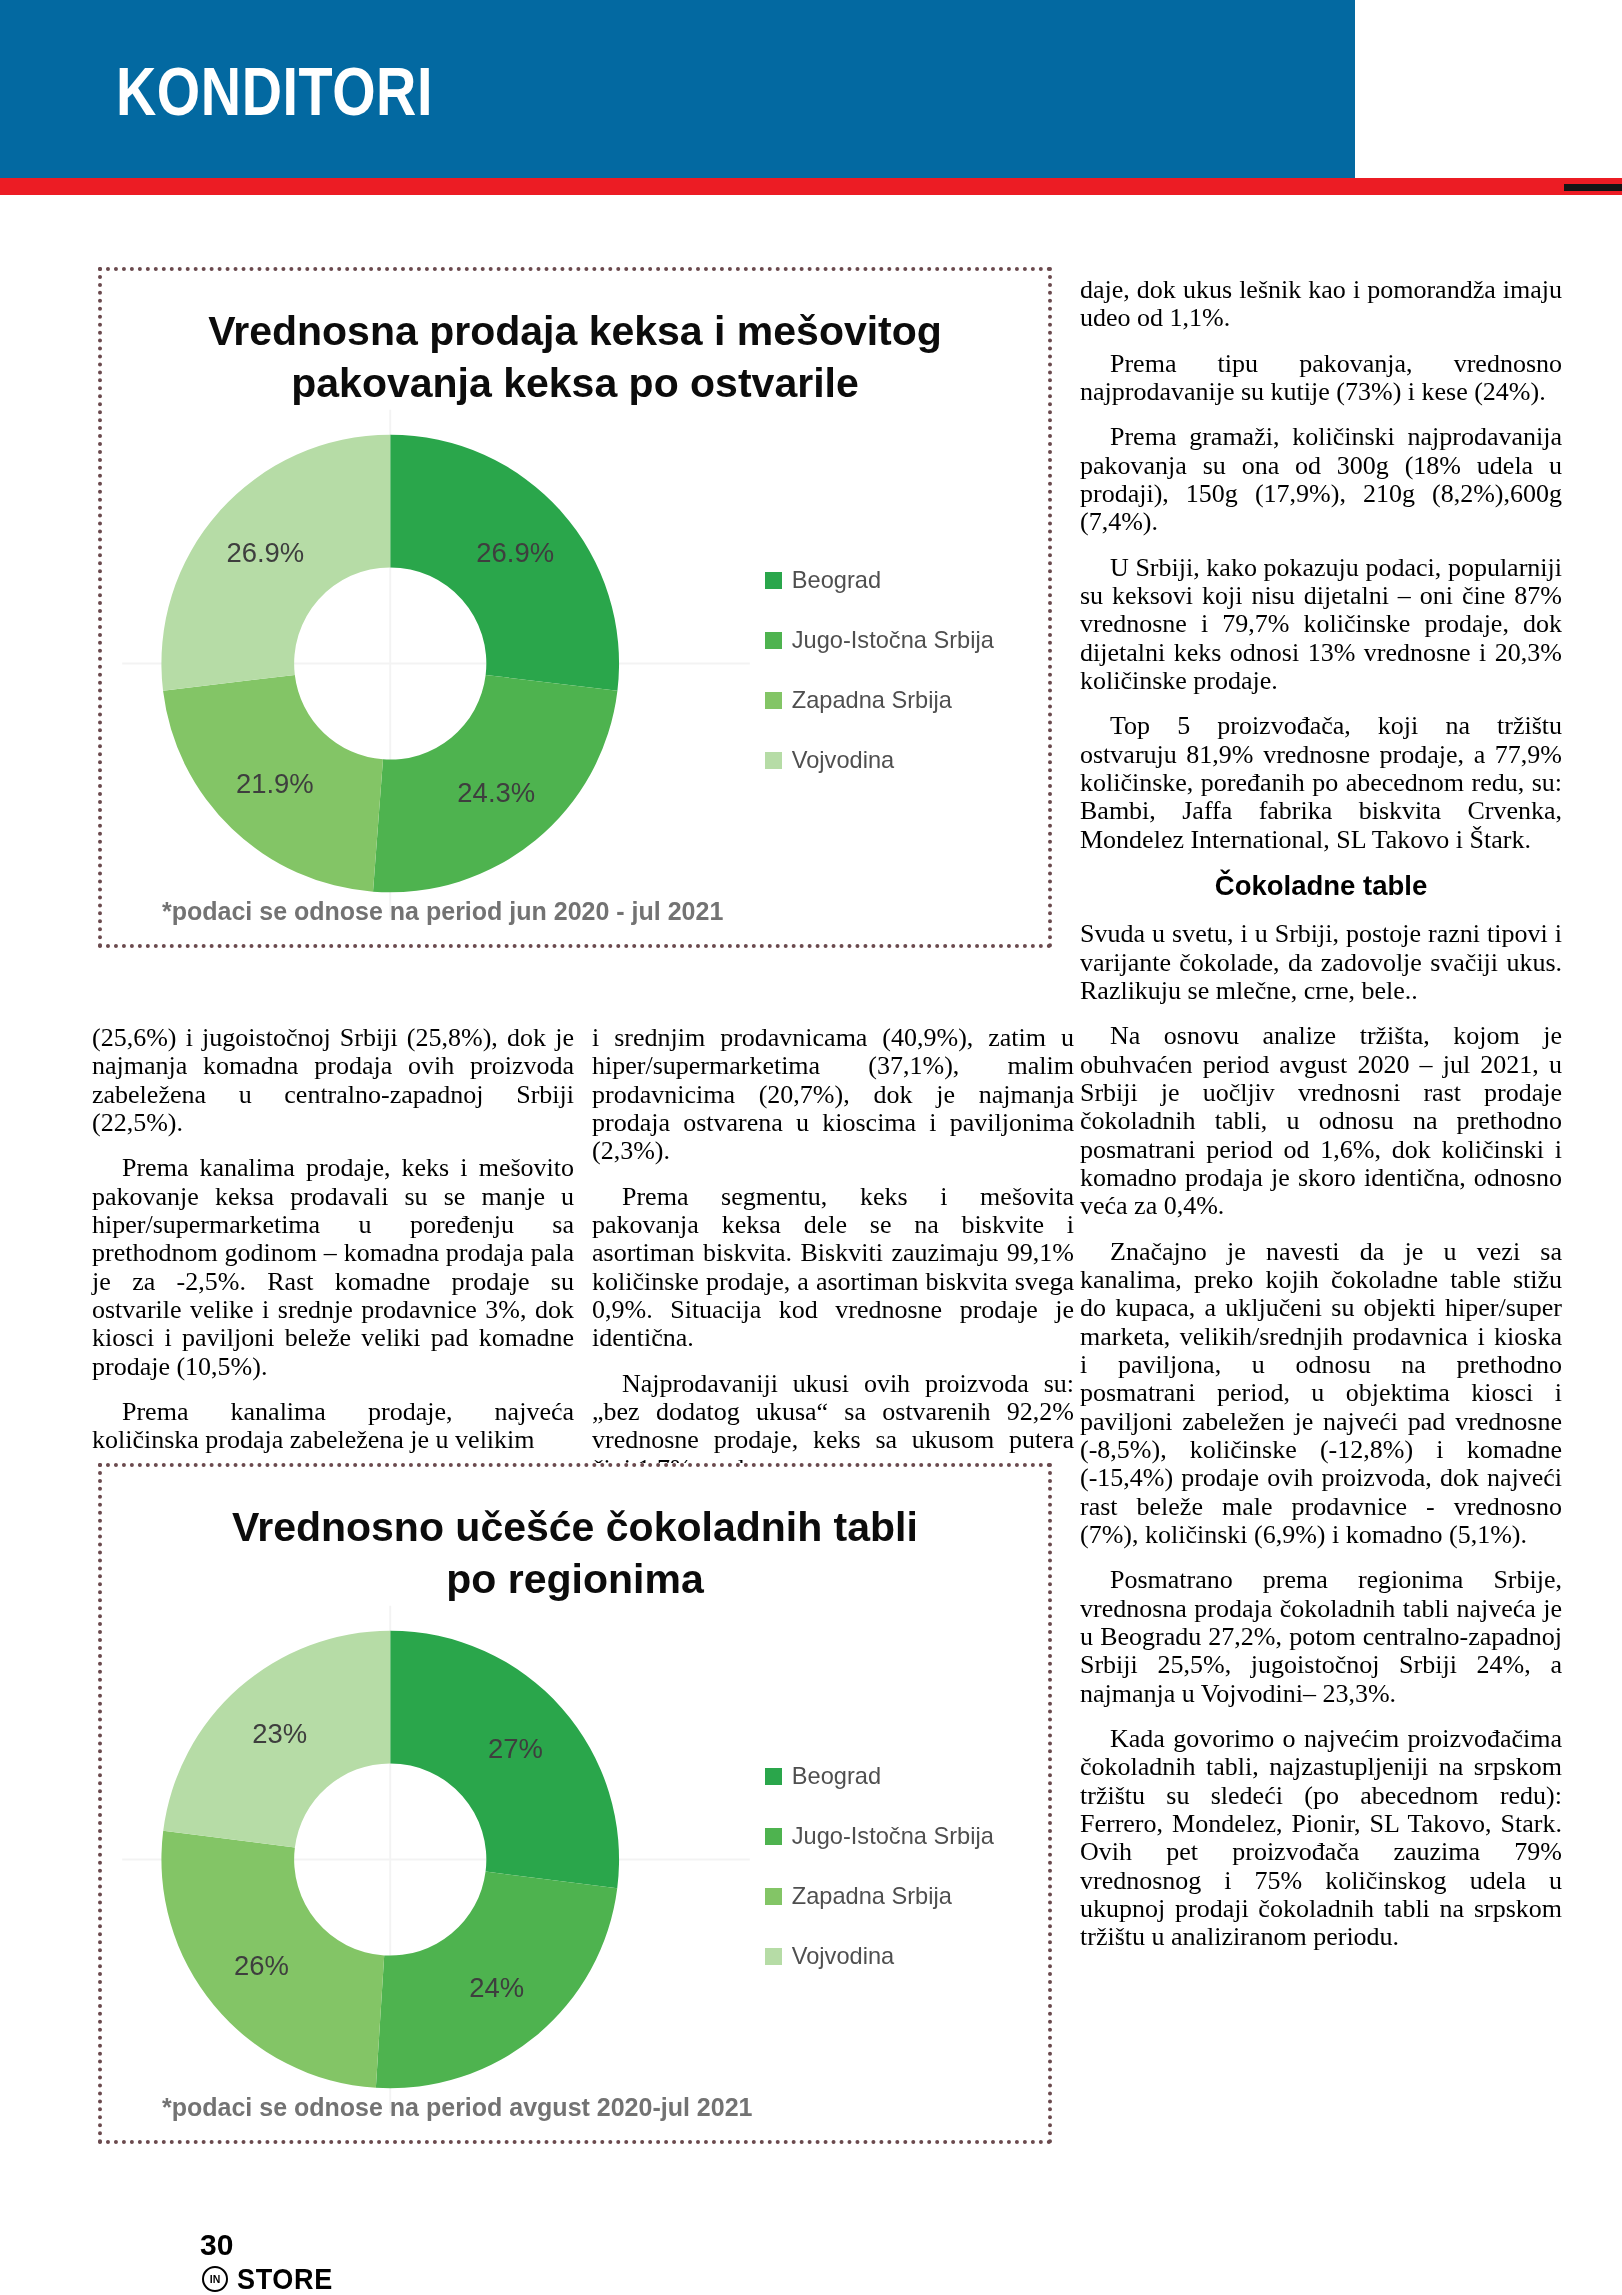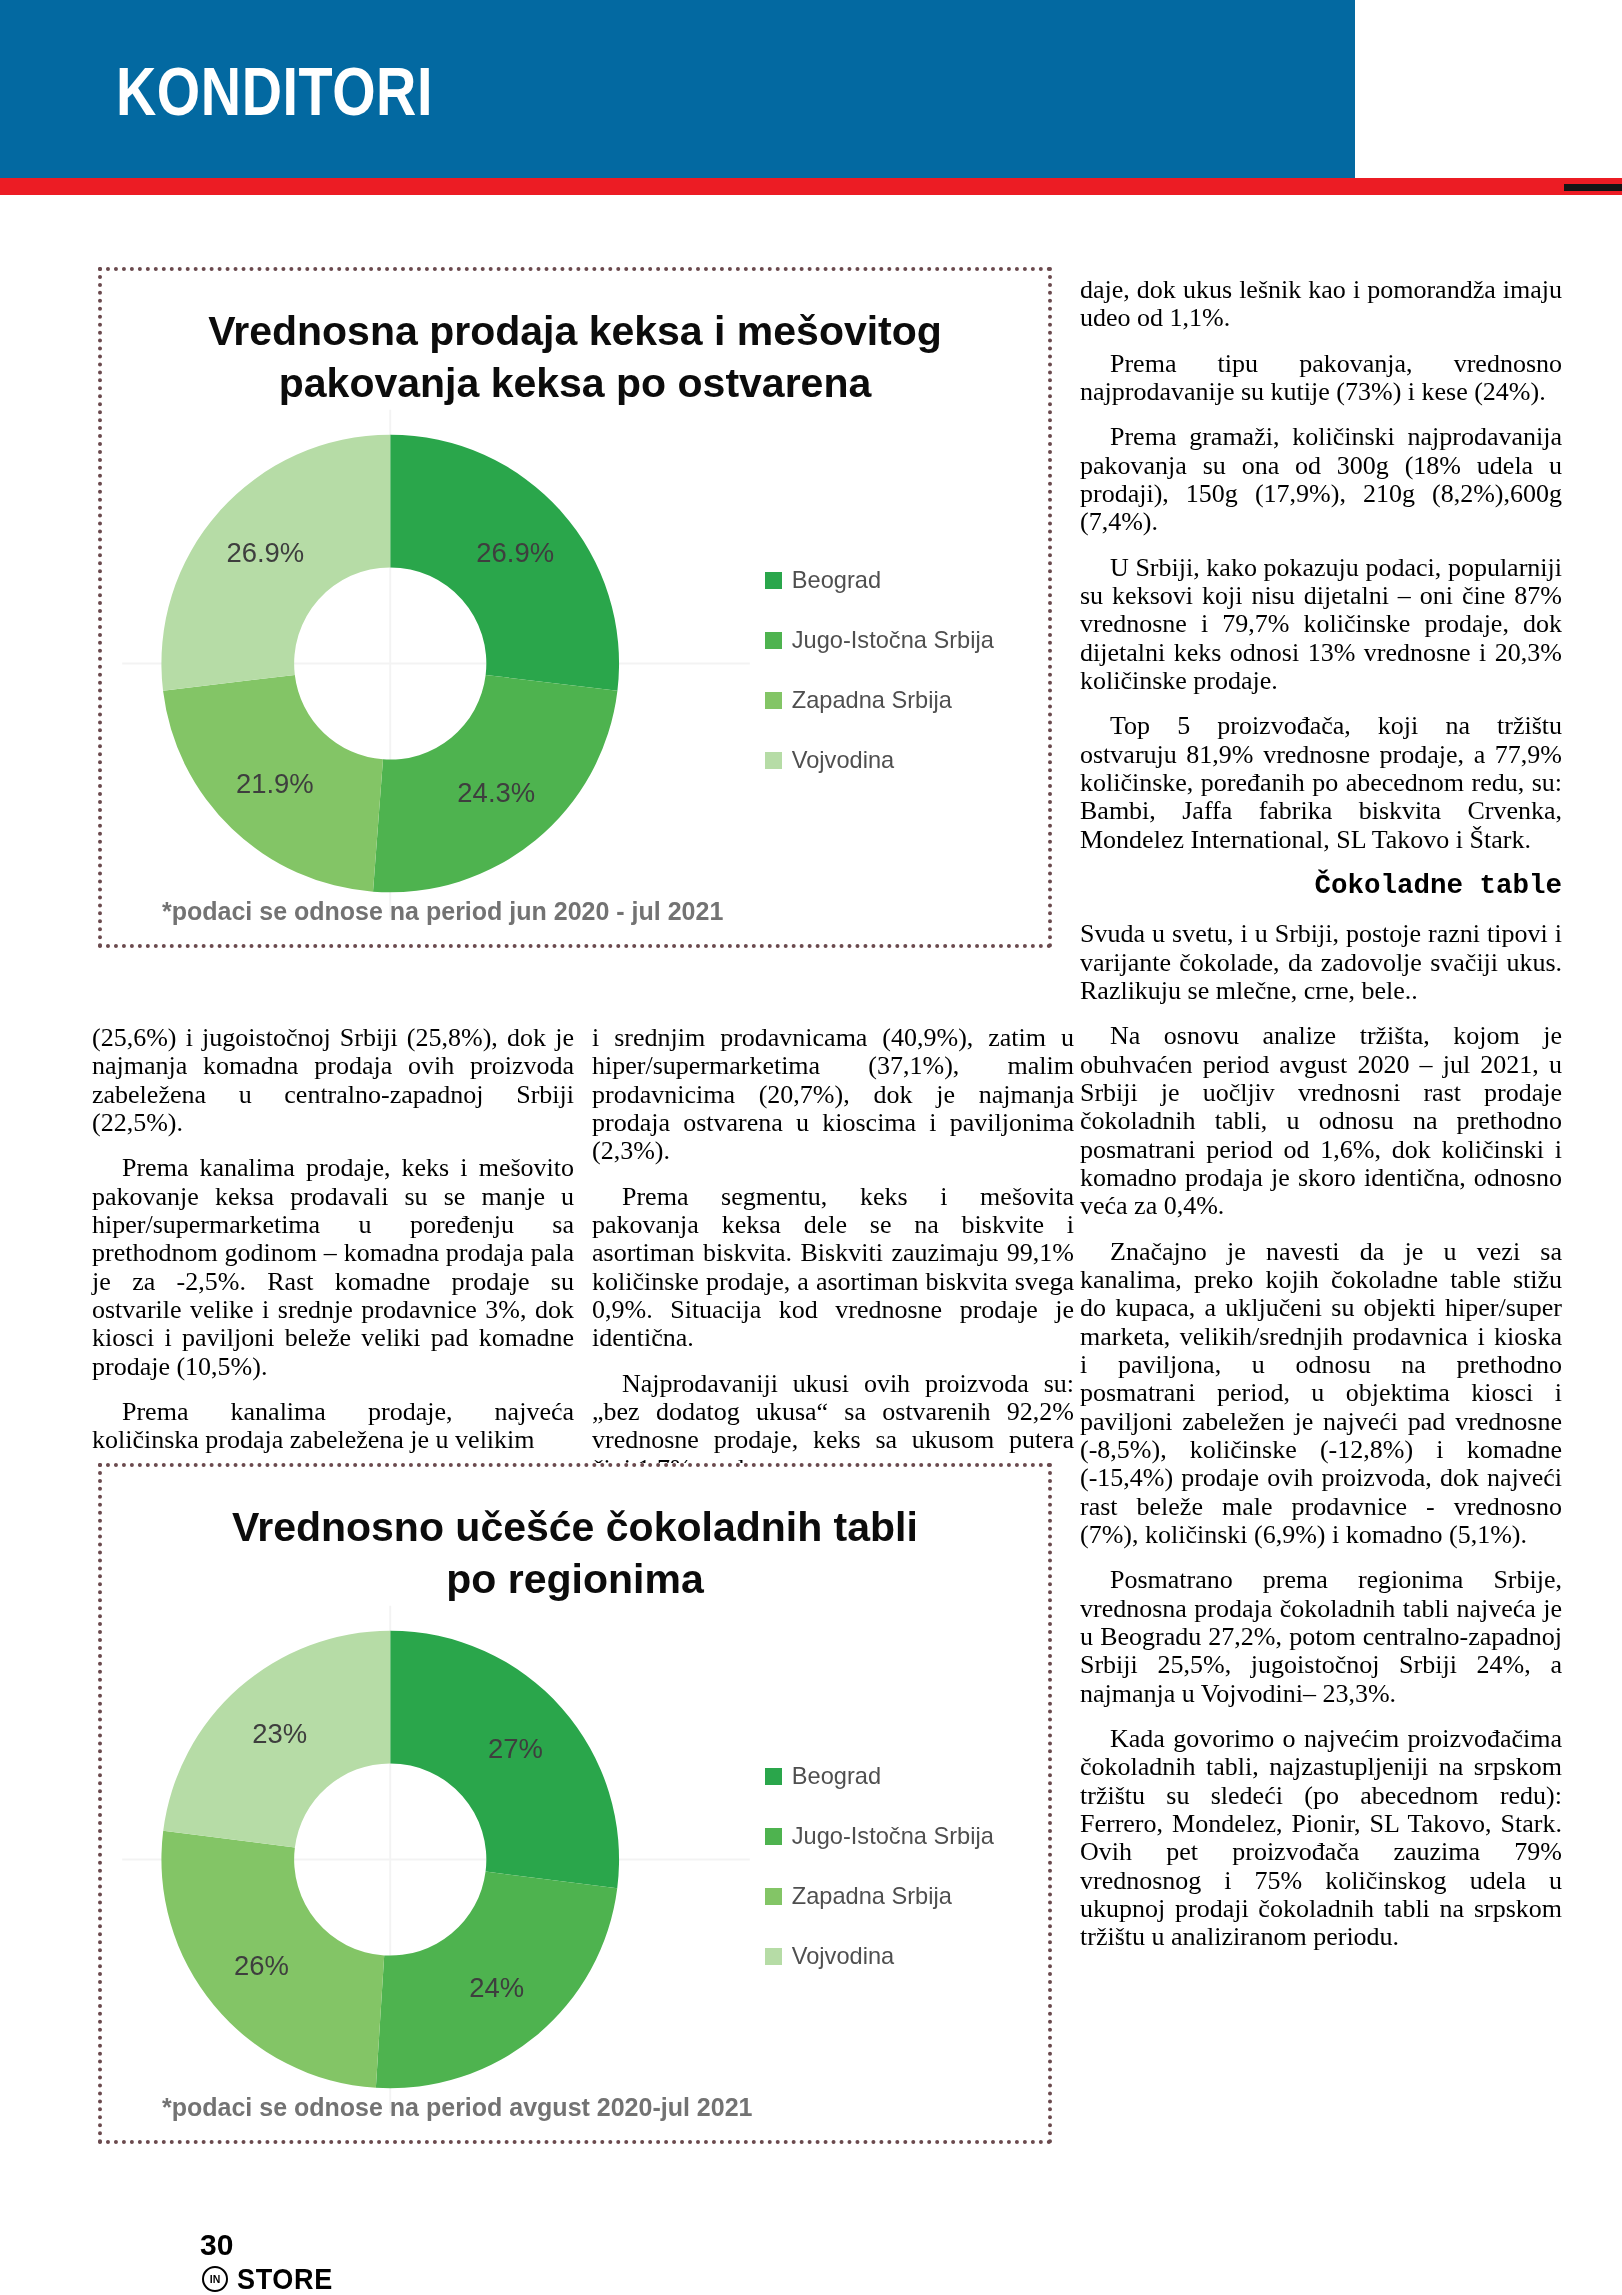--- a/index.html
+++ b/index.html
@@ -30,22 +30,22 @@
   .chart-footnote{position:absolute;left:60px;bottom:18.3px;font-family:"Liberation Sans",sans-serif;
         font-weight:bold;font-size:25px;color:#737373;}
 
   
   .col{position:absolute;width:482px;font-size:26px;line-height:1.09;text-align:justify;}
   #col-left{left:92px;top:1008px;}
   #col-mid{left:592px;top:1008px;}
   #col-right{left:1080px;top:260px;}
   .col p{margin:16px 0 17px 0;text-indent:30px;}
   .col p.cont{text-indent:0;}
-  .subhead{font-family:Liberation Mono, monospace;font-weight:bold;font-size:27.5px;
-        margin:5.2px 0 19.6px 0;text-align:right;}
+  .subhead{font-family:Liberation Sans, sans-serif;font-weight:bold;font-size:27.5px;
+        margin:5.2px 0 19.6px 0;text-align:center;}
 
   
   .footer{position:absolute;left:92px;top:2228px;display:flex;align-items:center;flex-direction:column;}
   .page-num{font-family:"Liberation Sans",sans-serif;font-weight:bold;font-size:30px;}
   .brand{display:flex;align-items:center;gap:9.2px;margin-left:110px;}
   .logo-circle{width:22px;height:22px;border:2.6px solid #000;border-radius:50%;
         display:flex;align-items:center;justify-content:center;
         font-family:"Liberation Sans",sans-serif;font-weight:bold;font-size:10.5px;}
   .brand-name{font-family:"Liberation Sans",sans-serif;font-weight:bold;font-size:29.4px;
         display:inline-block;transform:scaleX(.92);transform-origin:left center;letter-spacing:0.7px;}
@@ -62,21 +62,21 @@
 
   <div class="header-band">
     <h1 class="header-title">KONDITORI</h1>
   </div>
   <div class="red-stripe"></div>
   <div class="stripe-tick"></div>
 
   <div class="chart-box" id="chart-box-1">
     <div class="chart-title">
       <div>Vrednosna prodaja keksa i mešovitog</div>
-      <div>pakovanja keksa po ostvarena</div>
+      <div>pakovanja keksa po ostvarile</div>
     </div>
     <svg class="donut-svg" width="654" height="523" viewBox="0 0 1000 800">
         <line x1="430" y1="12" x2="430" y2="788" stroke="#f3f3f3" stroke-width="3"></line>
         <line x1="20" y1="400" x2="980" y2="400" stroke="#f3f3f3" stroke-width="3"></line>
         <path d="M 430.00 50.00 A 350 350 0 0 1 777.51 441.68 L 575.95 417.51 A 147 147 0 0 0 430.00 253.00 Z" fill="#2aa64b"></path>
         <text x="621.1" y="244.4" text-anchor="middle" class="pct-label">26.9%</text>
         <path d="M 777.51 441.68 A 350 350 0 0 1 403.64 749.01 L 418.93 546.58 A 147 147 0 0 0 575.95 417.51 Z" fill="#4eb34f"></path>
         <text x="592.2" y="611.4" text-anchor="middle" class="pct-label">24.3%</text>
         <path d="M 403.64 749.01 A 350 350 0 0 1 82.49 441.68 L 284.05 417.51 A 147 147 0 0 0 418.93 546.58 Z" fill="#83c566"></path>
         <text x="253.4" y="598.6" text-anchor="middle" class="pct-label">21.9%</text>

